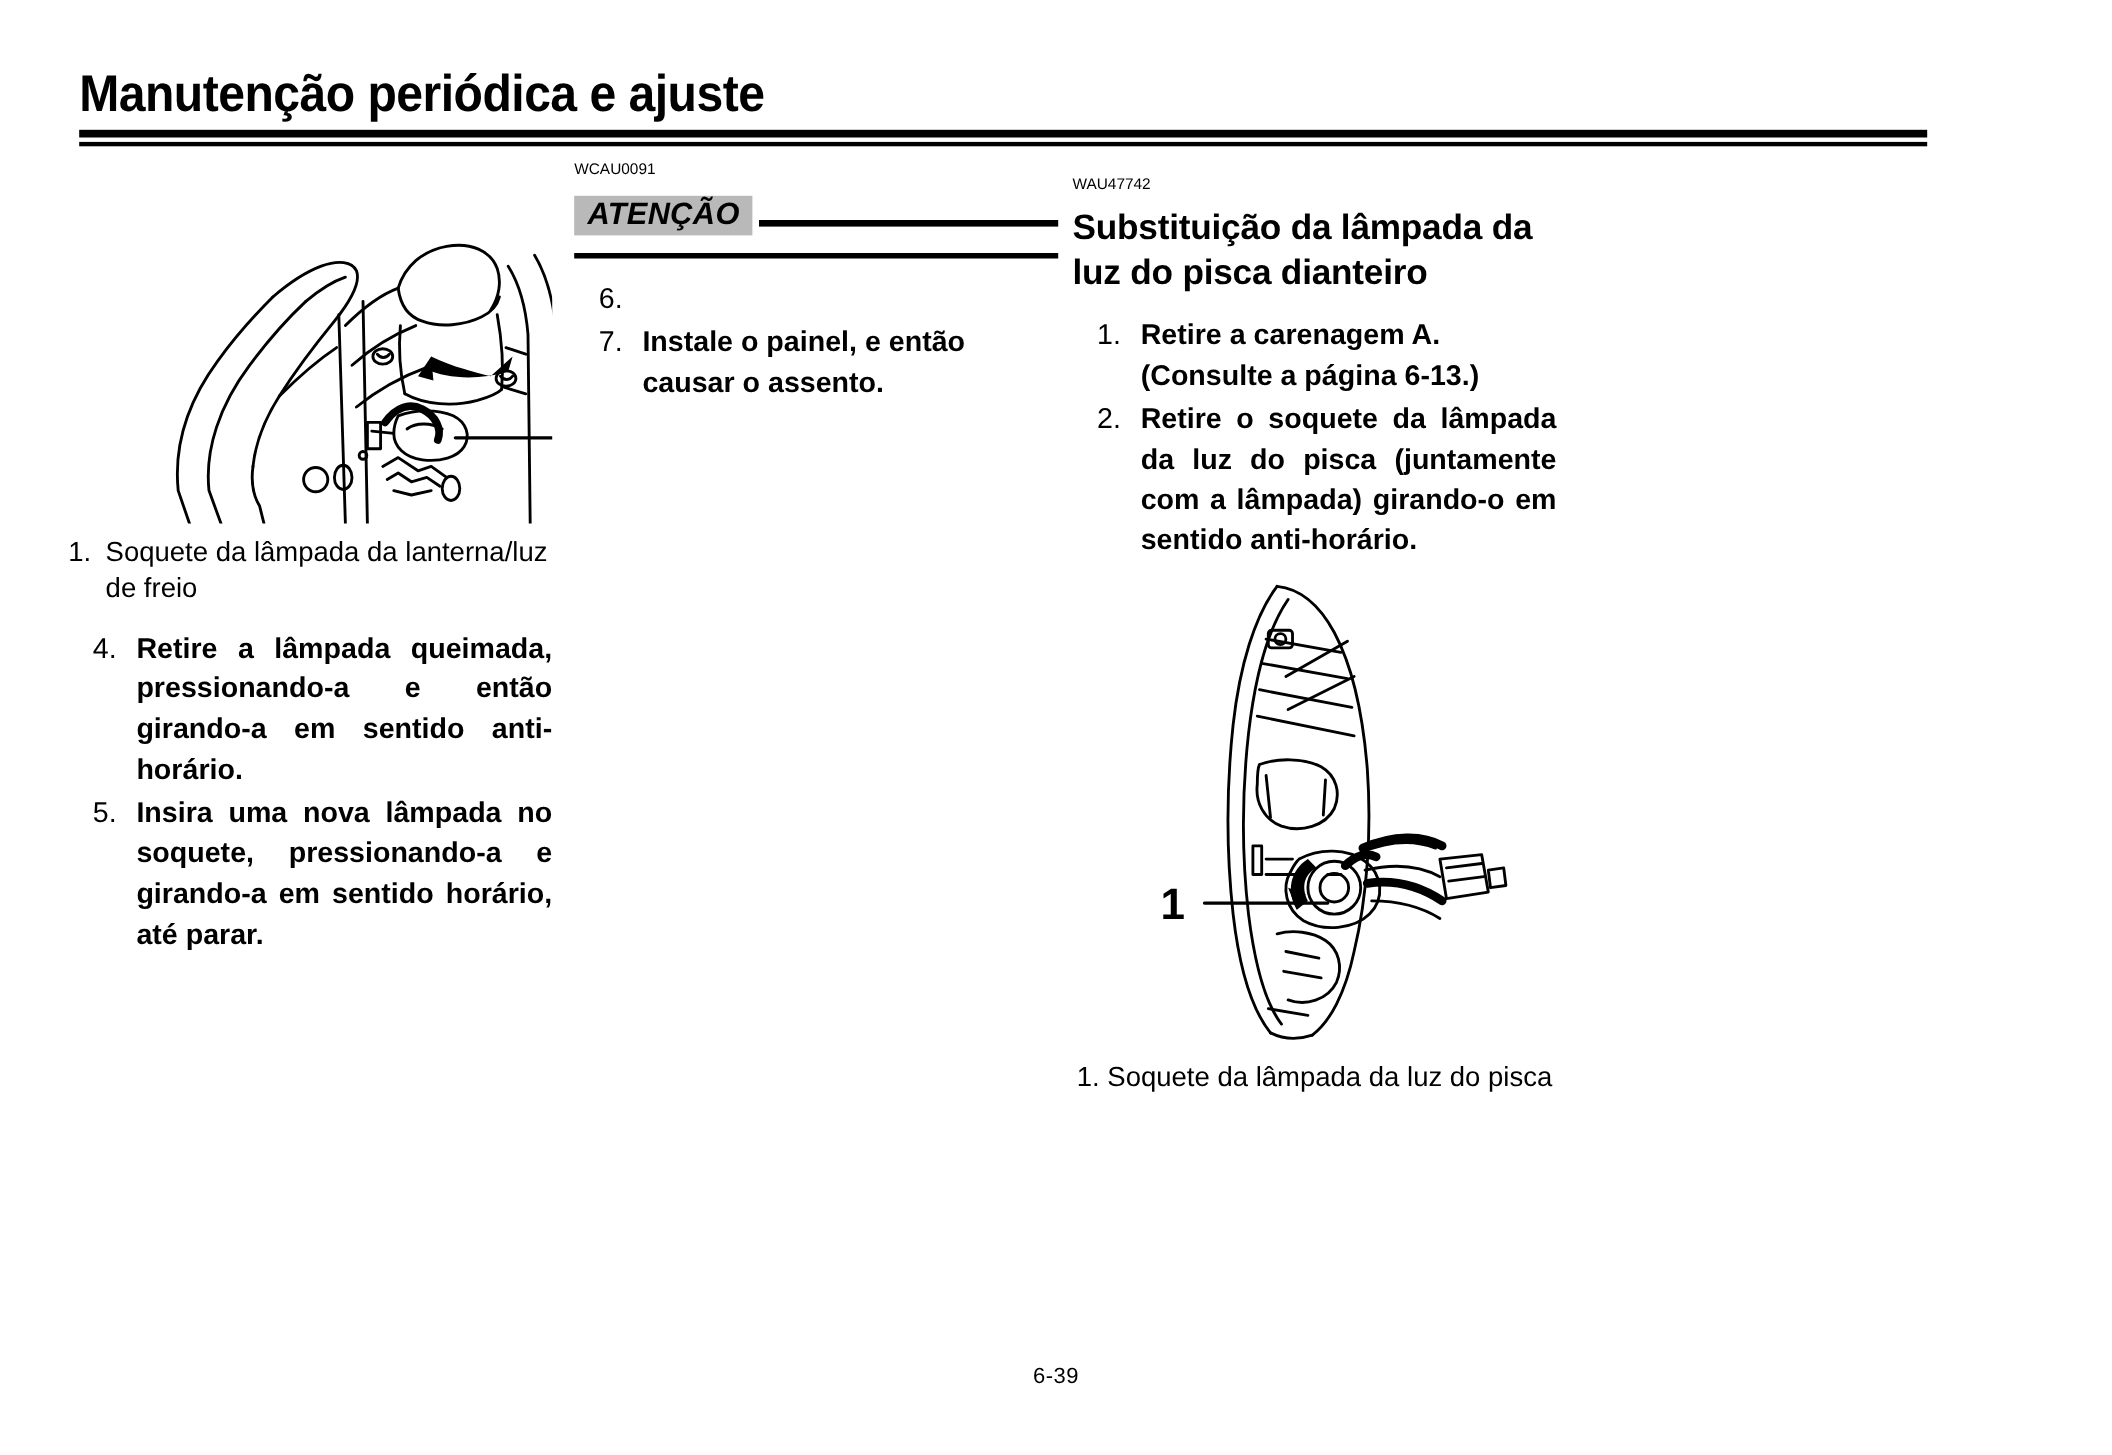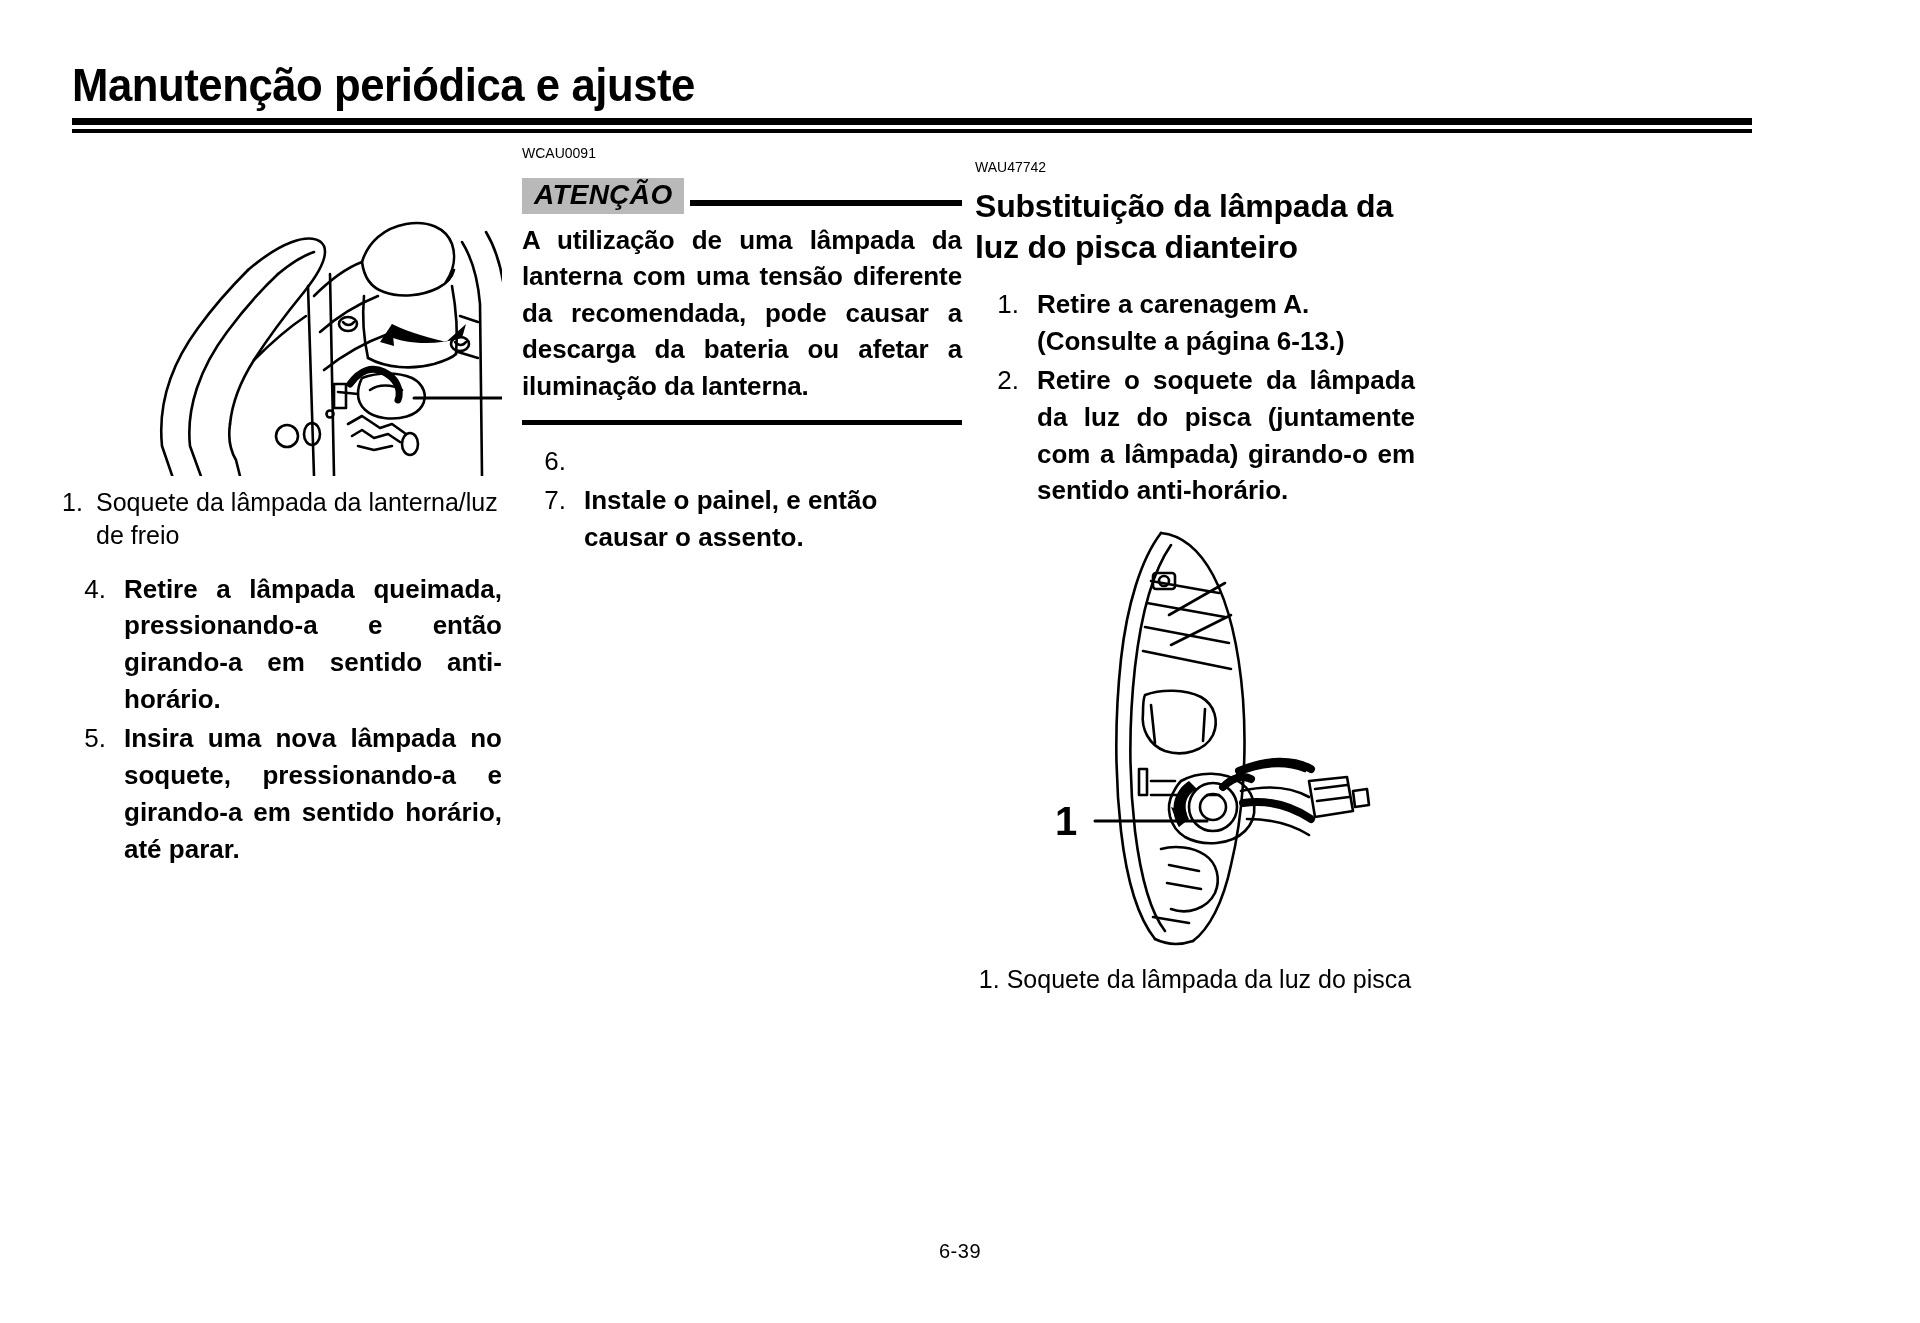--- a/index.html
+++ b/index.html
@@ -275,23 +275,20 @@
 
   <div class="col col-mid">
 
     <div class="code-label">WCAU0091</div>
 
     <div class="atencao-row">
       <div class="atencao-tag">ATENÇÃO</div>
       <div class="atencao-line"></div>
     </div>
 
-    <div class="atencao-body">
-      <p>A utilização de uma lâmpada da lanterna com uma tensão diferente da recomendada, pode causar a descarga da bateria ou afetar a iluminação da lanterna.</p>
-    </div>
 
     <div class="atencao-closer"></div>
 
     <div class="numlist">
       <div class="numlist-item">
         <div class="numlist-num">6.</div>
       </div>
       <div class="numlist-item">
         <div class="numlist-num">7.</div>
         <div class="numlist-text ragged">Instale o painel, e então causar o assento.</div>

